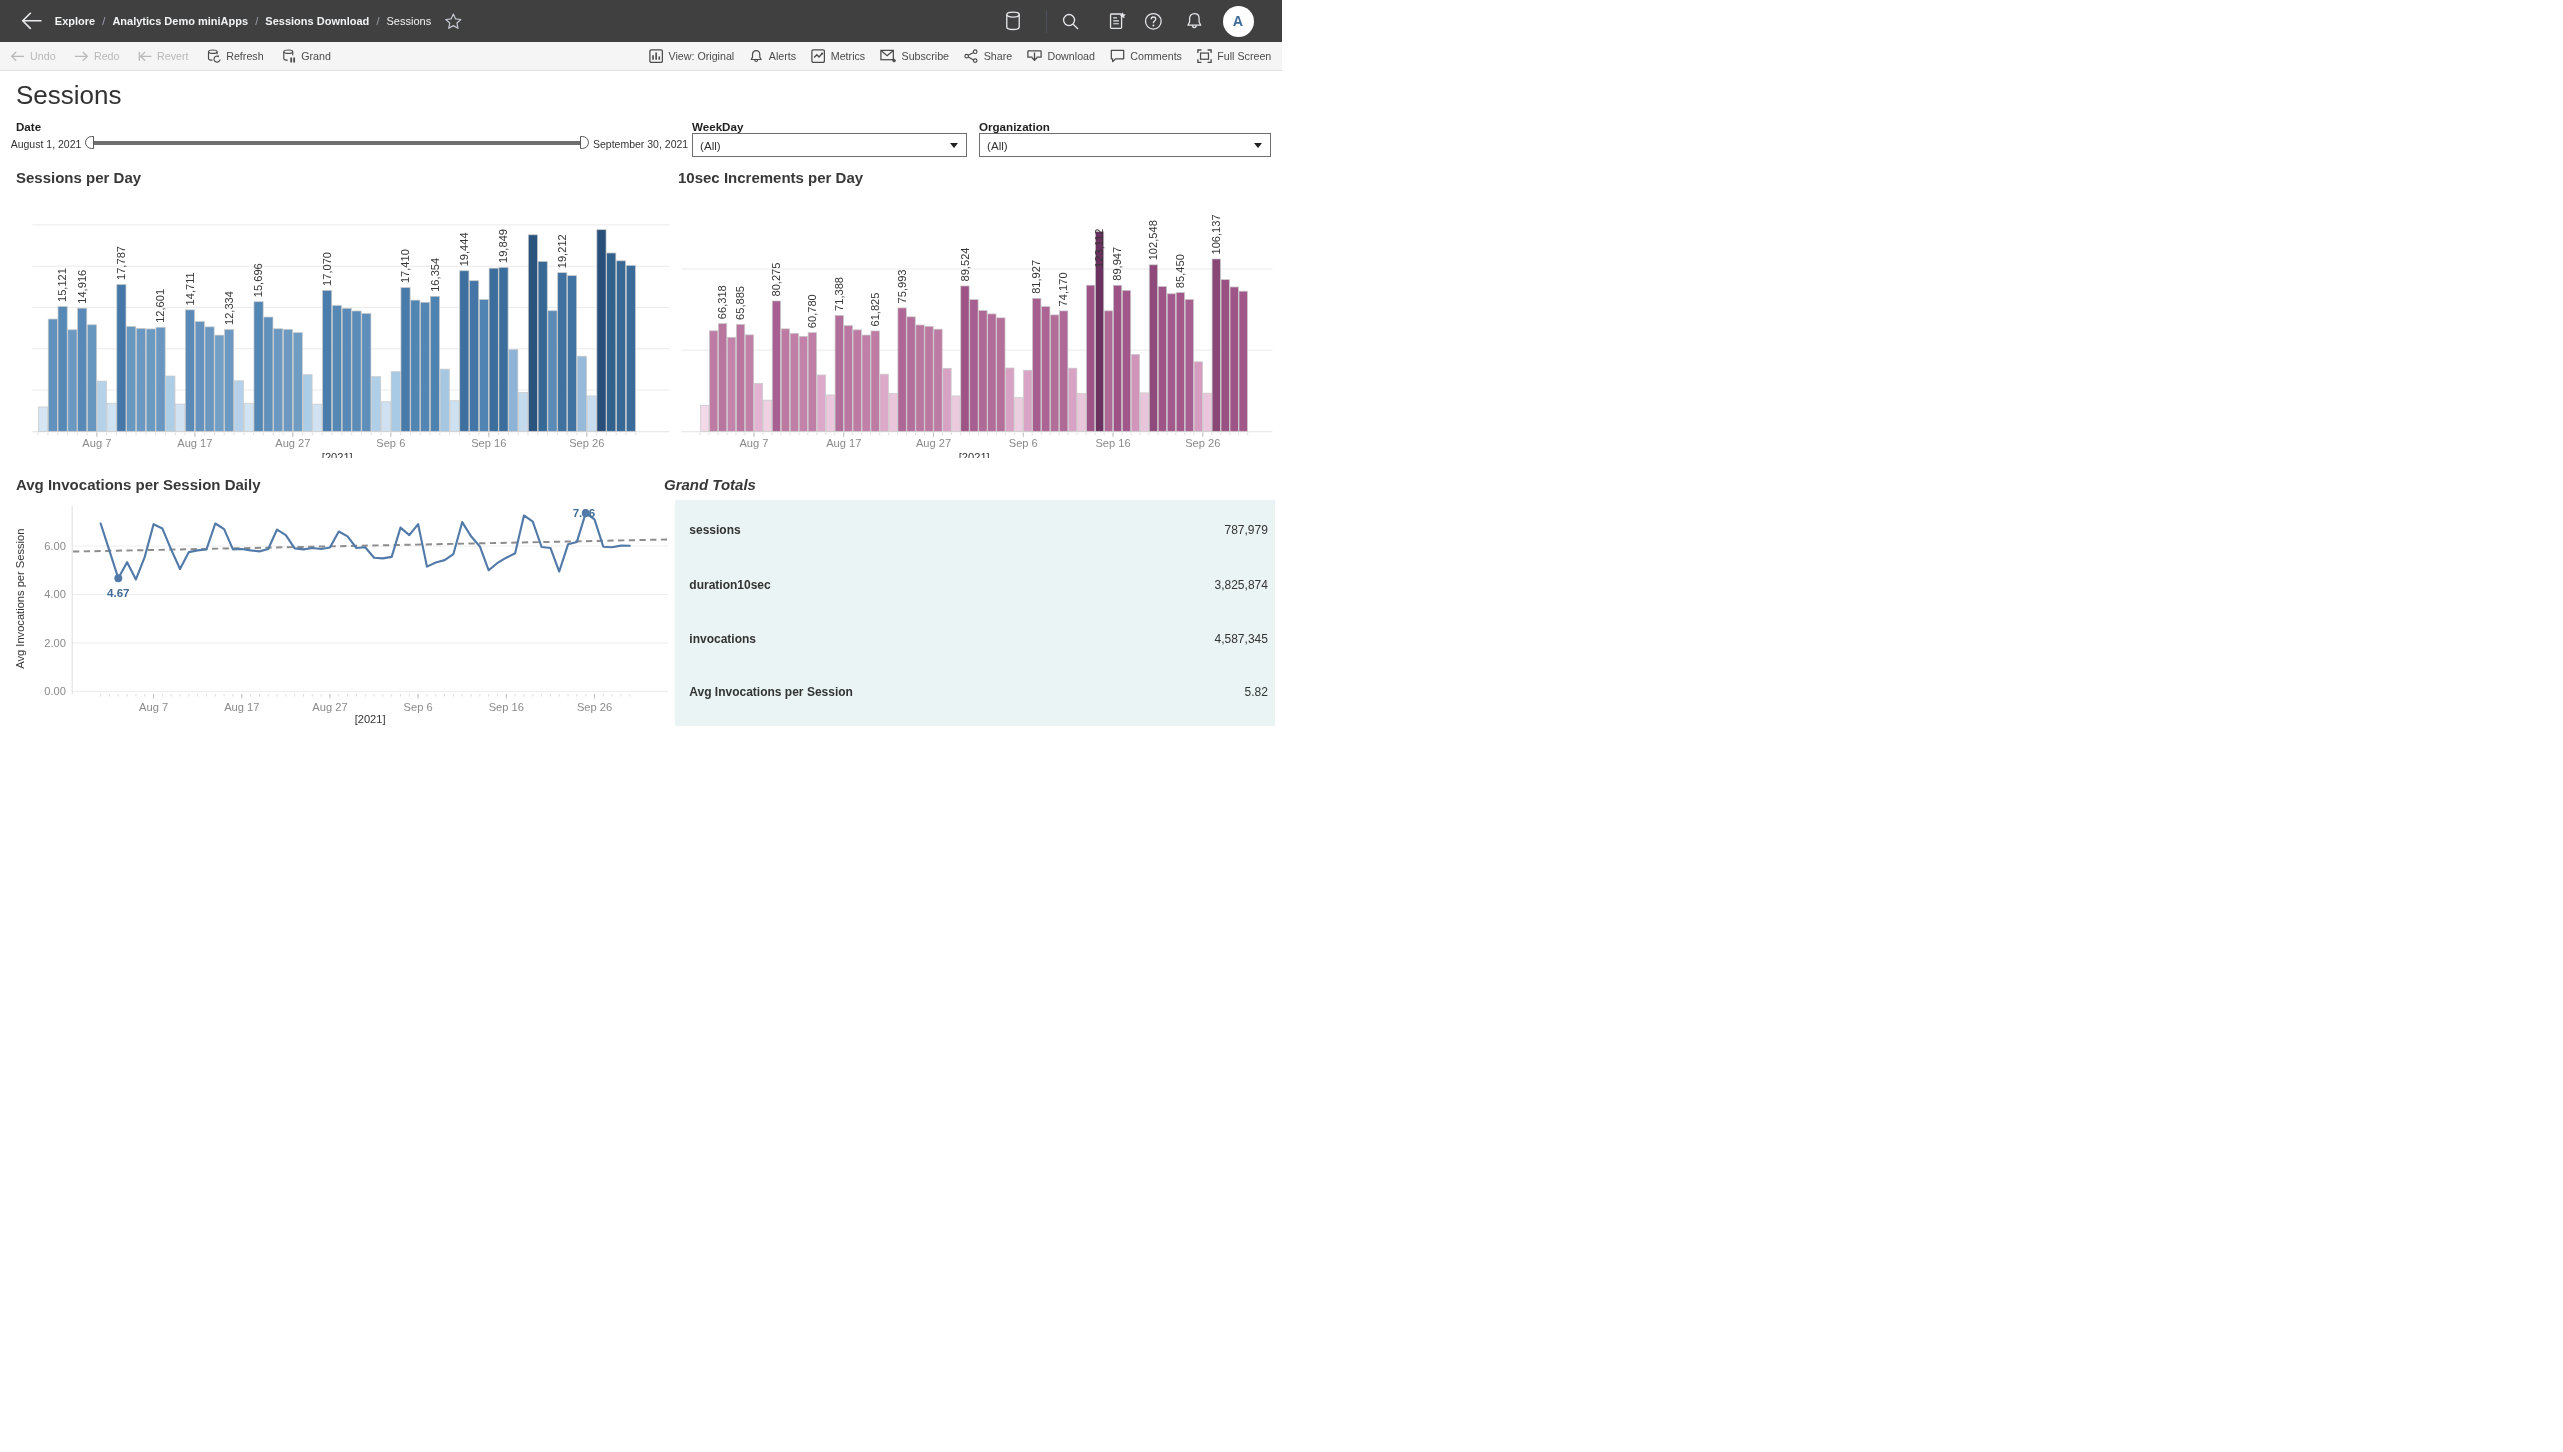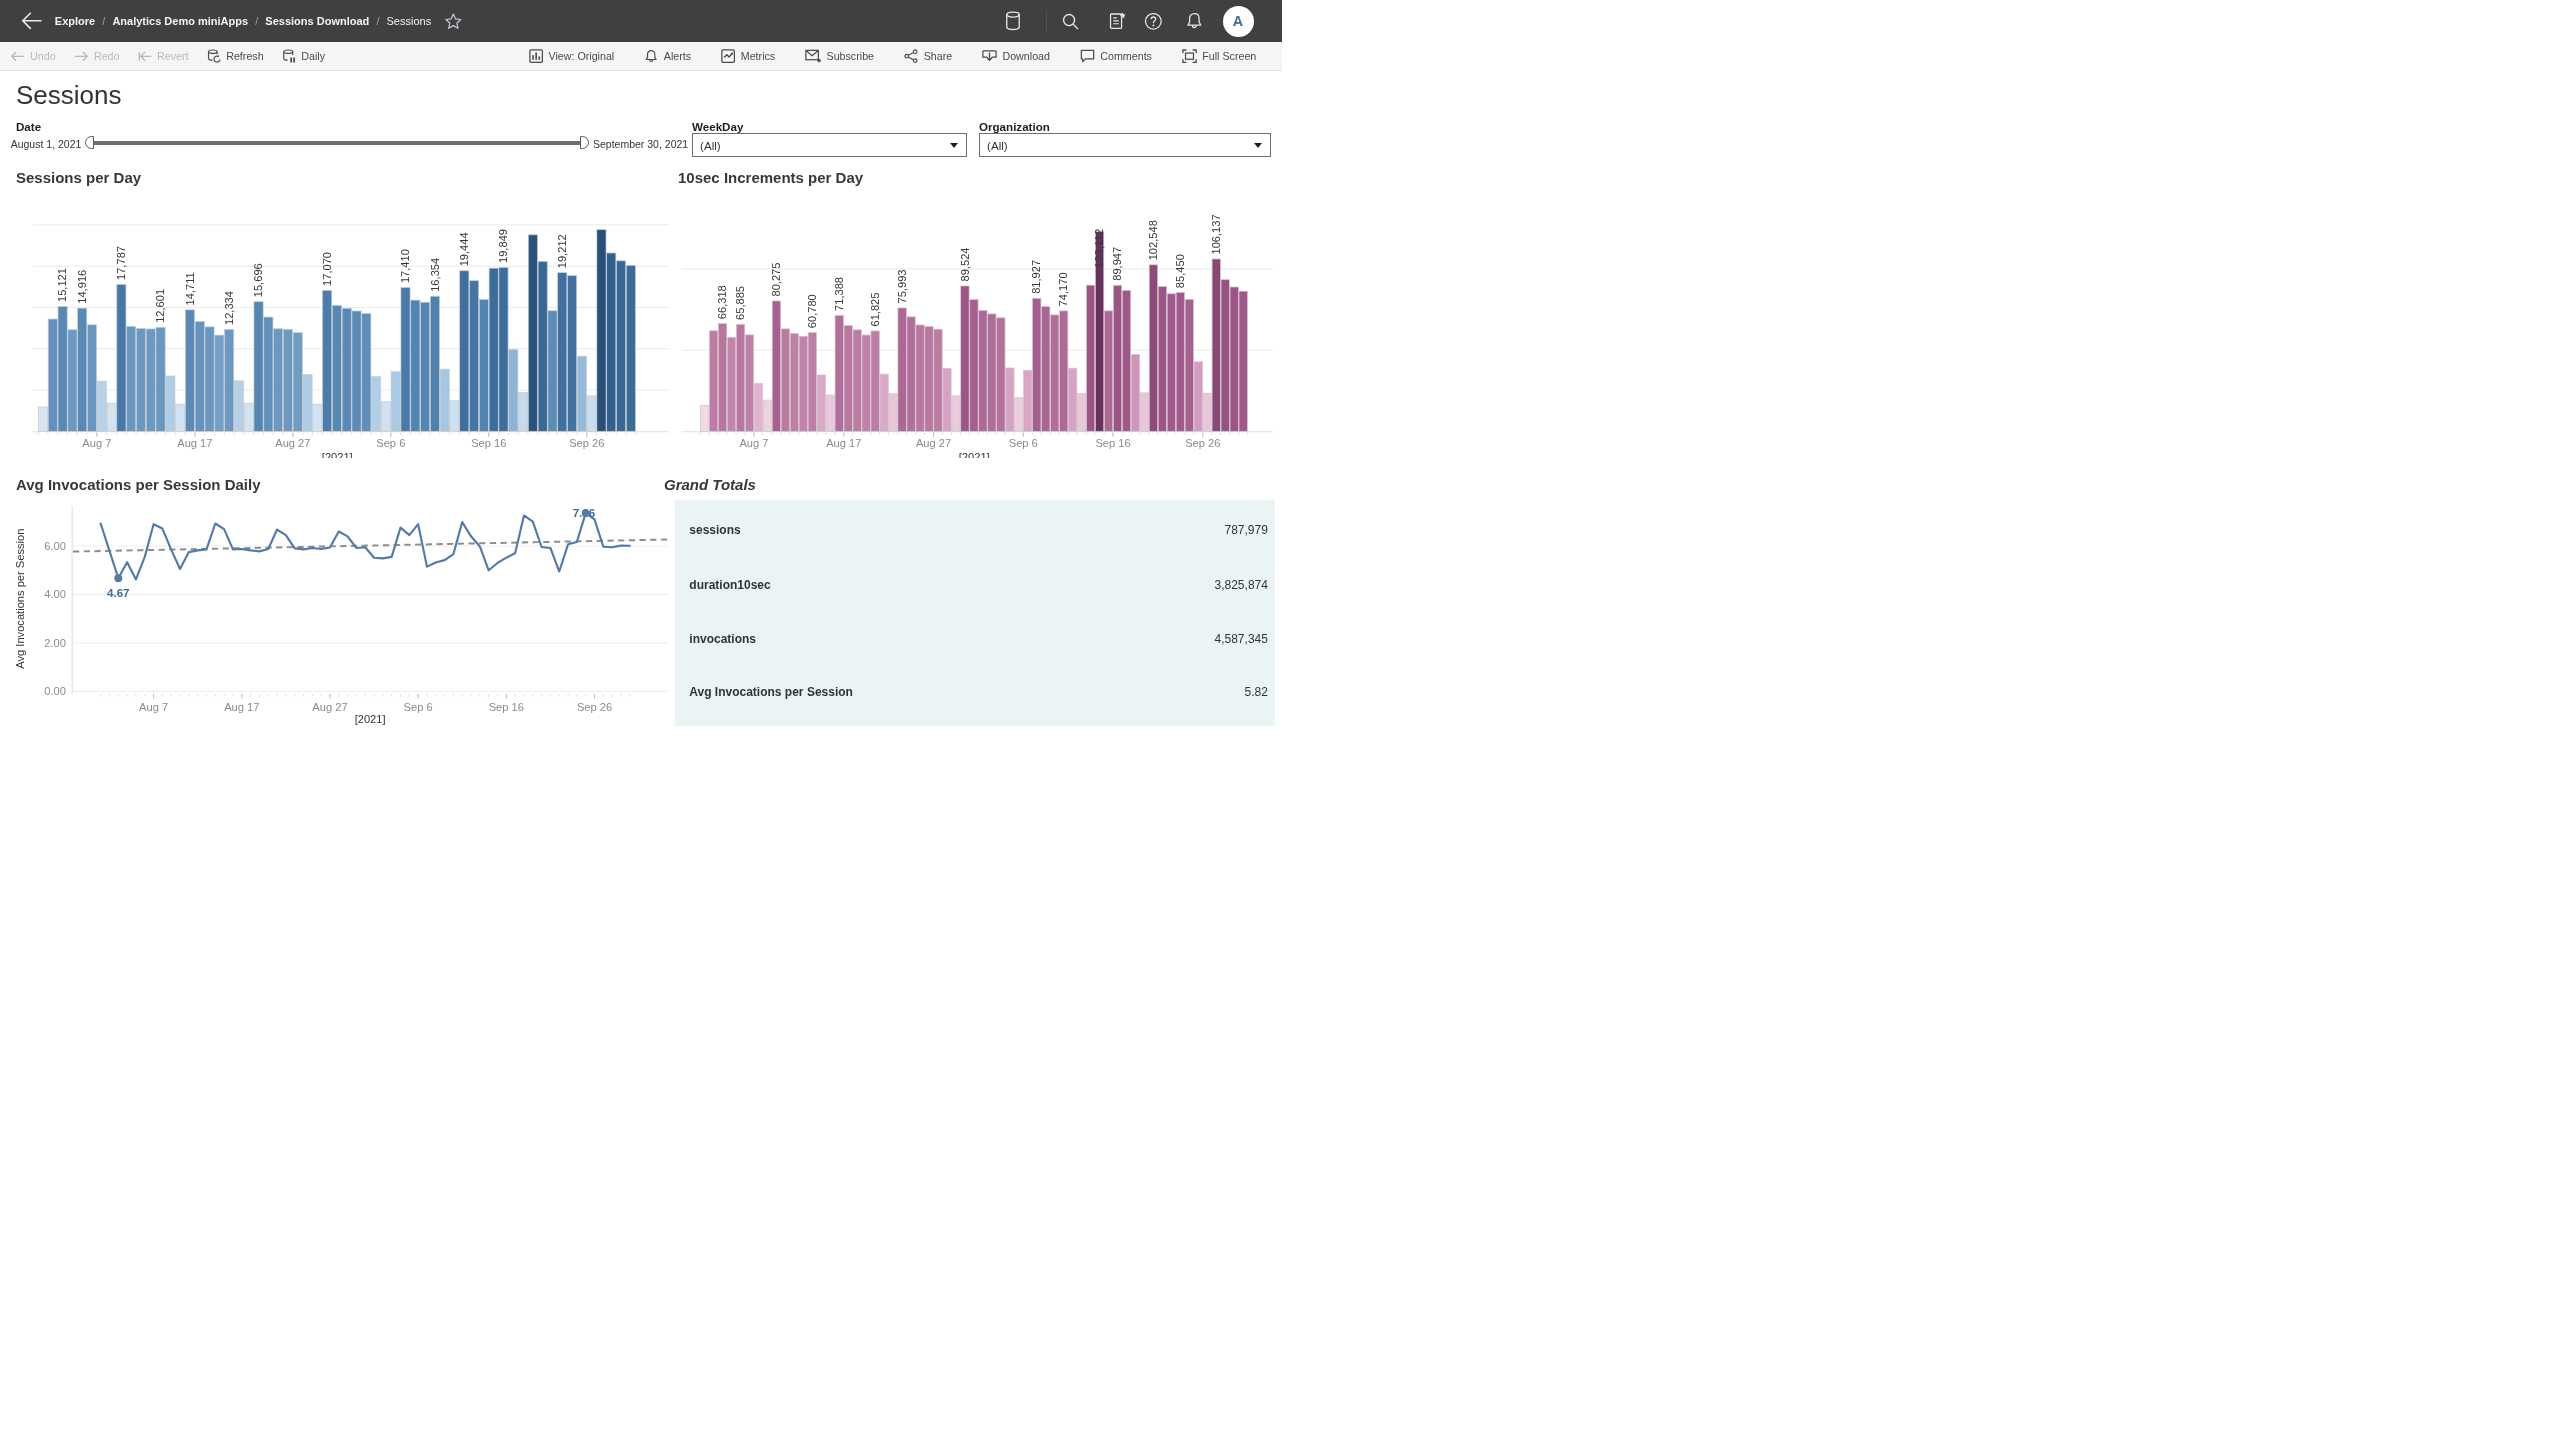--- a/index.html
+++ b/index.html
@@ -17,21 +17,21 @@
   .nav-right { margin-left:auto; display:flex; align-items:center; margin-right:28.5px; color:#e4e6ea; }
   .nav-ic { width:19.6px; height:19.6px; display:flex; align-items:center; justify-content:center; cursor:pointer; }
   .nav-divider { width:0.9px; height:23px; background:#4b5163; margin-left:24px; }
   .avatar { width:31px; height:31px; border-radius:50%; background:#fff; color:#3f6d99; font-weight:700; font-size:14.3px; display:flex; align-items:center; justify-content:center; margin-left:18px; cursor:pointer; }
 
   
   .toolbar { position:absolute; left:0; top:42px; width:1282px; height:29px; background:#f5f5f5; border-bottom:0.9px solid #e2e2e2; display:flex; align-items:center; font-size:10.7px; }
   .tb-left { display:flex; align-items:center; margin-left:9.8px; }
   .tb-right { display:flex; align-items:center; margin-left:auto; margin-right:10.7px; }
   .tb-item { display:flex; align-items:center; margin-right:18px; color:#4b4b4b; cursor:pointer; white-space:nowrap;justify-content:flex-end; }
-  .tb-right .tb-item { margin-right:15px; margin-left:15px; }
+  .tb-right .tb-item { margin-right:0; margin-left:15px; }
   .tb-item.disabled { color:#b9b9b9; cursor:default; }
   .tb-item .ic { display:flex; align-items:center; justify-content:center; margin-right:5.3px; }
 
   
   .h1 { position:absolute; left:16px; top:80px; font-size:26px; font-weight:400; color:#323232; }
   .flabel { position:absolute; font-size:11.6px; font-weight:700; color:#1f1f1f; }
   .fvalue { position:absolute; font-size:11.6px; color:#333; white-space:nowrap; }
   .slider-track { position:absolute; height:3.6px; background:#6e6e6e; }
   .slider-handle { position:absolute; width:9px; height:13px; background:#fff; border:1.4px solid #595959; }
   .slider-handle.left { border-radius:7.1px 0 0 7.1px; }
@@ -150,21 +150,21 @@
       </div>
       <div class="tb-item">
         <span class="ic">
             <svg width="14.3" height="14.3" viewBox="0 0 16 16">
               <ellipse cx="7" cy="3" rx="5" ry="1.9" fill="none" stroke="currentColor" stroke-width="1.3"></ellipse>
               <path d="M2 3 V10.5 C2 11.6 4.1 12.4 6.4 12.4" fill="none" stroke="currentColor" stroke-width="1.3"></path>
               <path d="M12 3 V7" fill="none" stroke="currentColor" stroke-width="1.3"></path>
               <path d="M10.3 9.5 V15 M13.6 9.5 V15" stroke="currentColor" stroke-width="2"></path>
             </svg>
           </span>
-        <span>Daily</span>
+        <span>Grand</span>
       </div>
     </div>
     <div class="tb-right">
       <div class="tb-item" style="margin-left:0">
         <span class="ic">
             <svg width="14.3" height="14.3" viewBox="0 0 16 16">
               <rect x="1" y="1" width="14" height="14" rx="1.5" fill="none" stroke="currentColor" stroke-width="1.4"></rect>
               <path d="M4.5 12 V7 M8 12 V4 M11.5 12 V8.5" stroke="currentColor" stroke-width="1.8"></path>
             </svg>
           </span>

